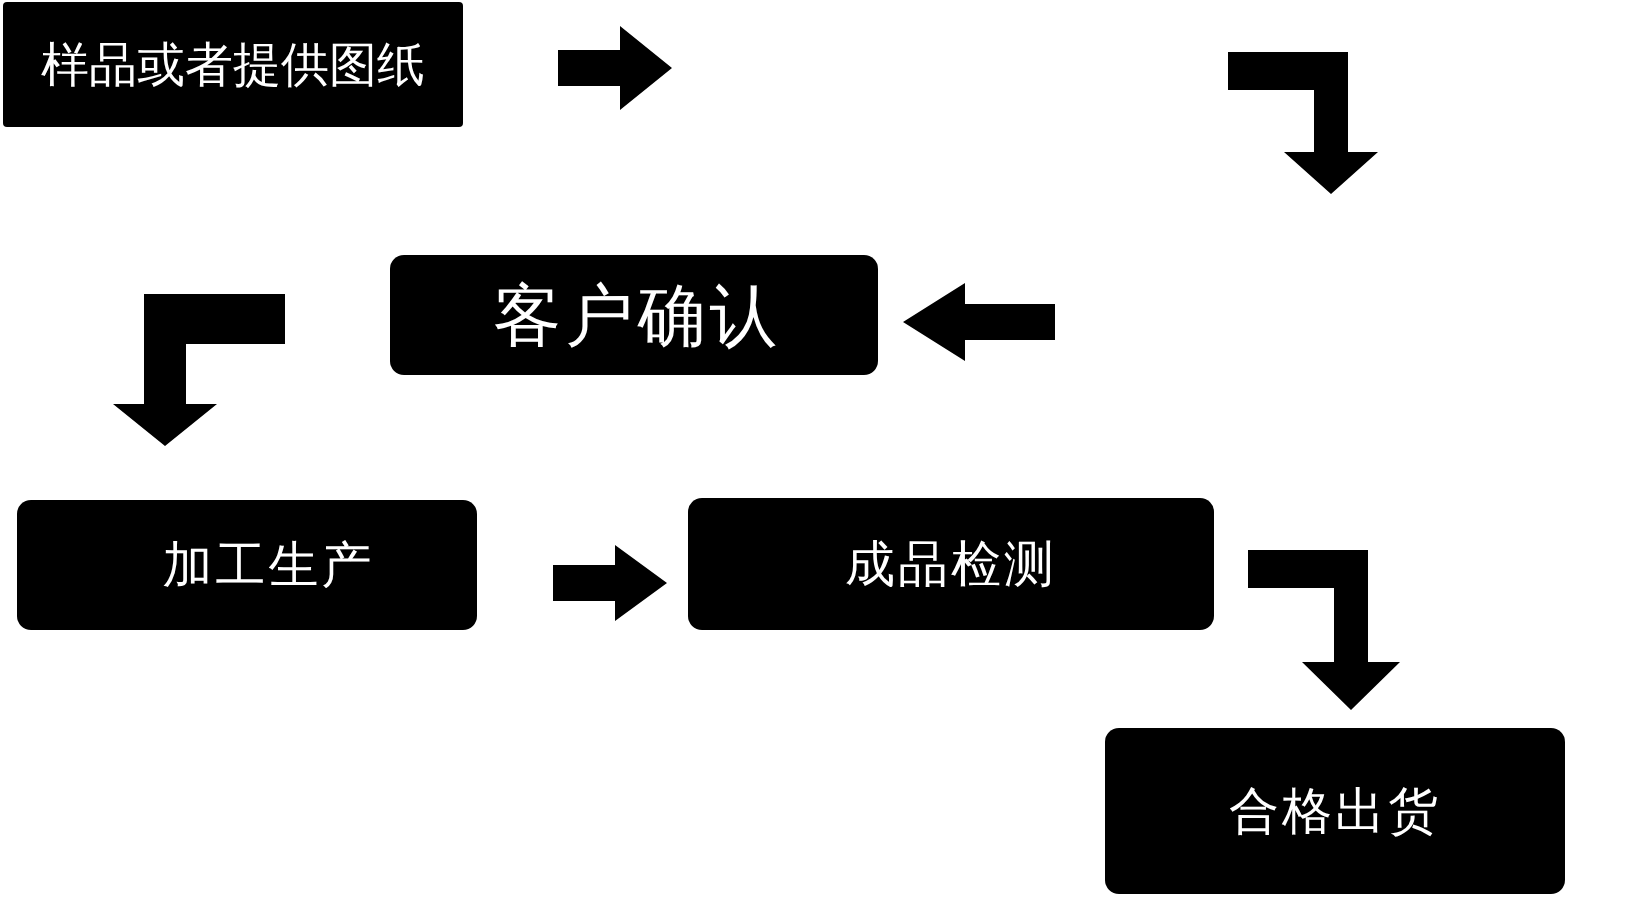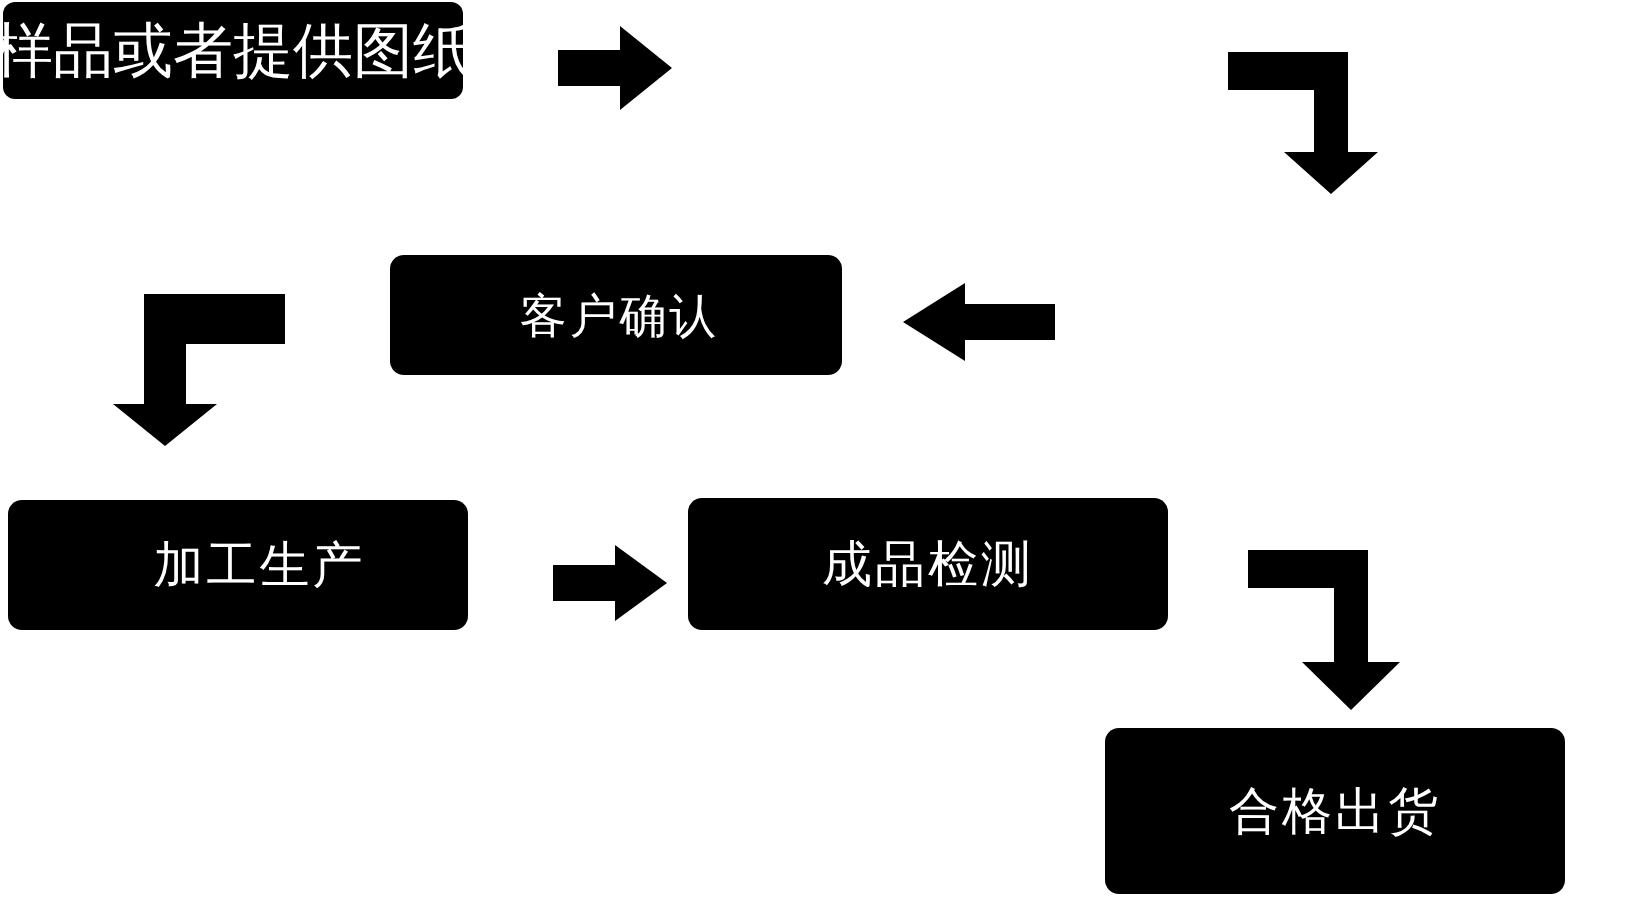--- a/index.html
+++ b/index.html
@@ -47,67 +47,67 @@
   .arrow svg path,
   .arrow svg polygon {
     fill: #000000;
   }
 </style>
 </head>
 <body>
 
 <div id="canvas">
 
-  <div class="node tight" style="left:3px; top:2px; width:460px; height:97px; font-size:60px; border-radius:12px;">
+  <div class="node tight" style="left:3px; top:2px; width:460px; height:125px; font-size:48px; border-radius:4px;">
     <span>样品或者提供图纸</span>
   </div>
 
   <div class="arrow" style="left:558px; top:26px; width:114px; height:84px;">
     <svg viewBox="0 0 114 84" preserveAspectRatio="none">
       <polygon points="0,24 62,24 62,0 114,42 62,84 62,60 0,60"></polygon>
     </svg>
   </div>
 
 
   <div class="arrow" style="left:1228px; top:52px; width:166px; height:142px;">
     <svg viewBox="0 0 166 142" preserveAspectRatio="none">
       <path d="M0,0 L166,0 L166,0 L166,100 L166,100 L166,142
                L166,142 Z" style="display:none"></path>
       <polygon points="0,0 120,0 120,100 150,100 103,142 56,100 86,100 86,38 0,38"></polygon>
     </svg>
   </div>
 
-  <div class="node" style="left:390px; top:255px; width:452px; height:120px; font-size:47px;padding-left:7px;">
+  <div class="node" style="left:390px; top:255px; width:488px; height:120px; font-size:68px;padding-left:7px;">
     <span>客户确认</span>
   </div>
 
   <div class="arrow" style="left:903px; top:283px; width:152px; height:78px;">
     <svg viewBox="0 0 152 78" preserveAspectRatio="none">
       <polygon points="152,21 62,21 62,0 0,39 62,78 62,57 152,57"></polygon>
     </svg>
   </div>
 
 
   <div class="arrow" style="left:113px; top:294px; width:172px; height:152px;">
     <svg viewBox="0 0 172 152" preserveAspectRatio="none">
       <polygon points="172,0 172,50 73,50 73,110 104,110 52,152 0,110 31,110 31,0"></polygon>
     </svg>
   </div>
 
-  <div class="node" style="left:8px; top:500px; width:460px; height:130px; font-size:50px;padding-left:43px;">
+  <div class="node" style="left:17px; top:500px; width:460px; height:130px; font-size:50px;padding-left:43px;">
     <span>加工生产</span>
   </div>
 
   <div class="arrow" style="left:553px; top:545px; width:114px; height:76px;">
     <svg viewBox="0 0 114 76" preserveAspectRatio="none">
       <polygon points="0,20 62,20 62,0 114,38 62,76 62,56 0,56"></polygon>
     </svg>
   </div>
 
-  <div class="node" style="left:688px; top:498px; width:480px; height:132px; font-size:50px;justify-content:center;">
+  <div class="node" style="left:688px; top:498px; width:526px; height:132px; font-size:50px;justify-content:center;">
     <span>成品检测</span>
   </div>
 
   <div class="arrow" style="left:1248px; top:550px; width:166px; height:160px;">
     <svg viewBox="0 0 166 160" preserveAspectRatio="none">
       <polygon points="0,0 120,0 120,112 152,112 103,160 54,112 86,112 86,38 0,38"></polygon>
     </svg>
   </div>
 
   <div class="node" style="left:1105px; top:728px; width:460px; height:166px; font-size:50px; border-radius:14px;">

